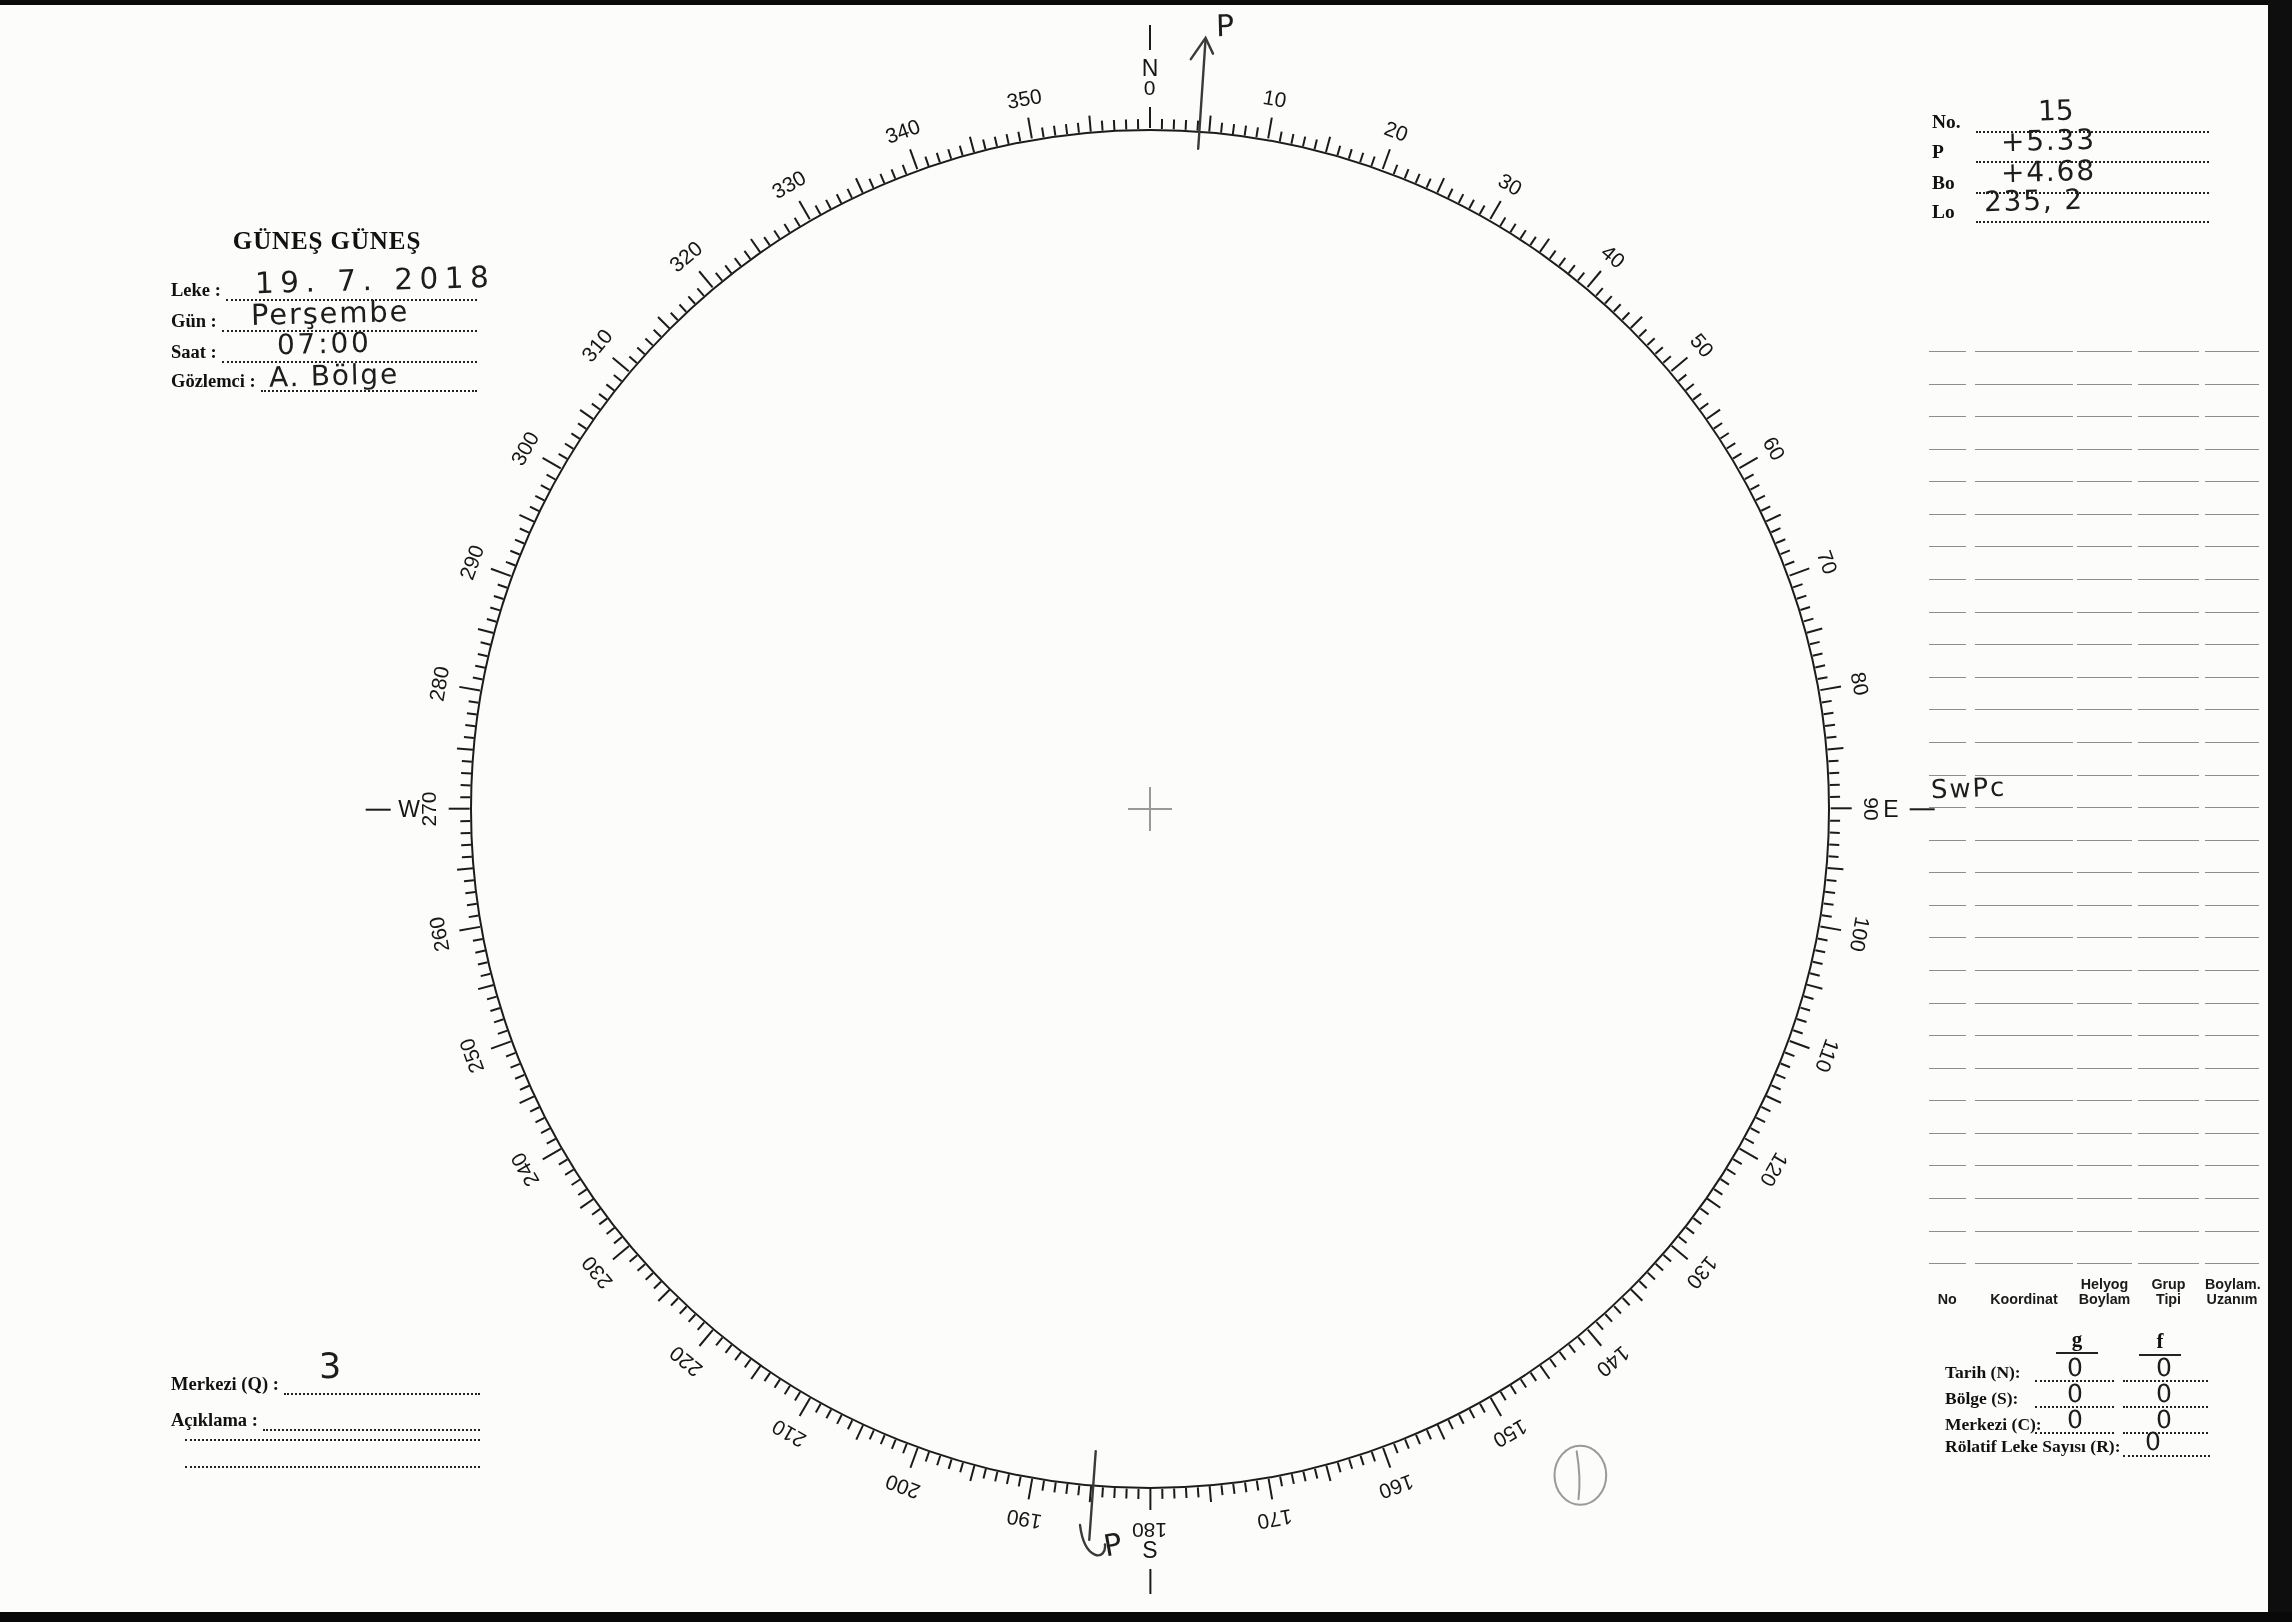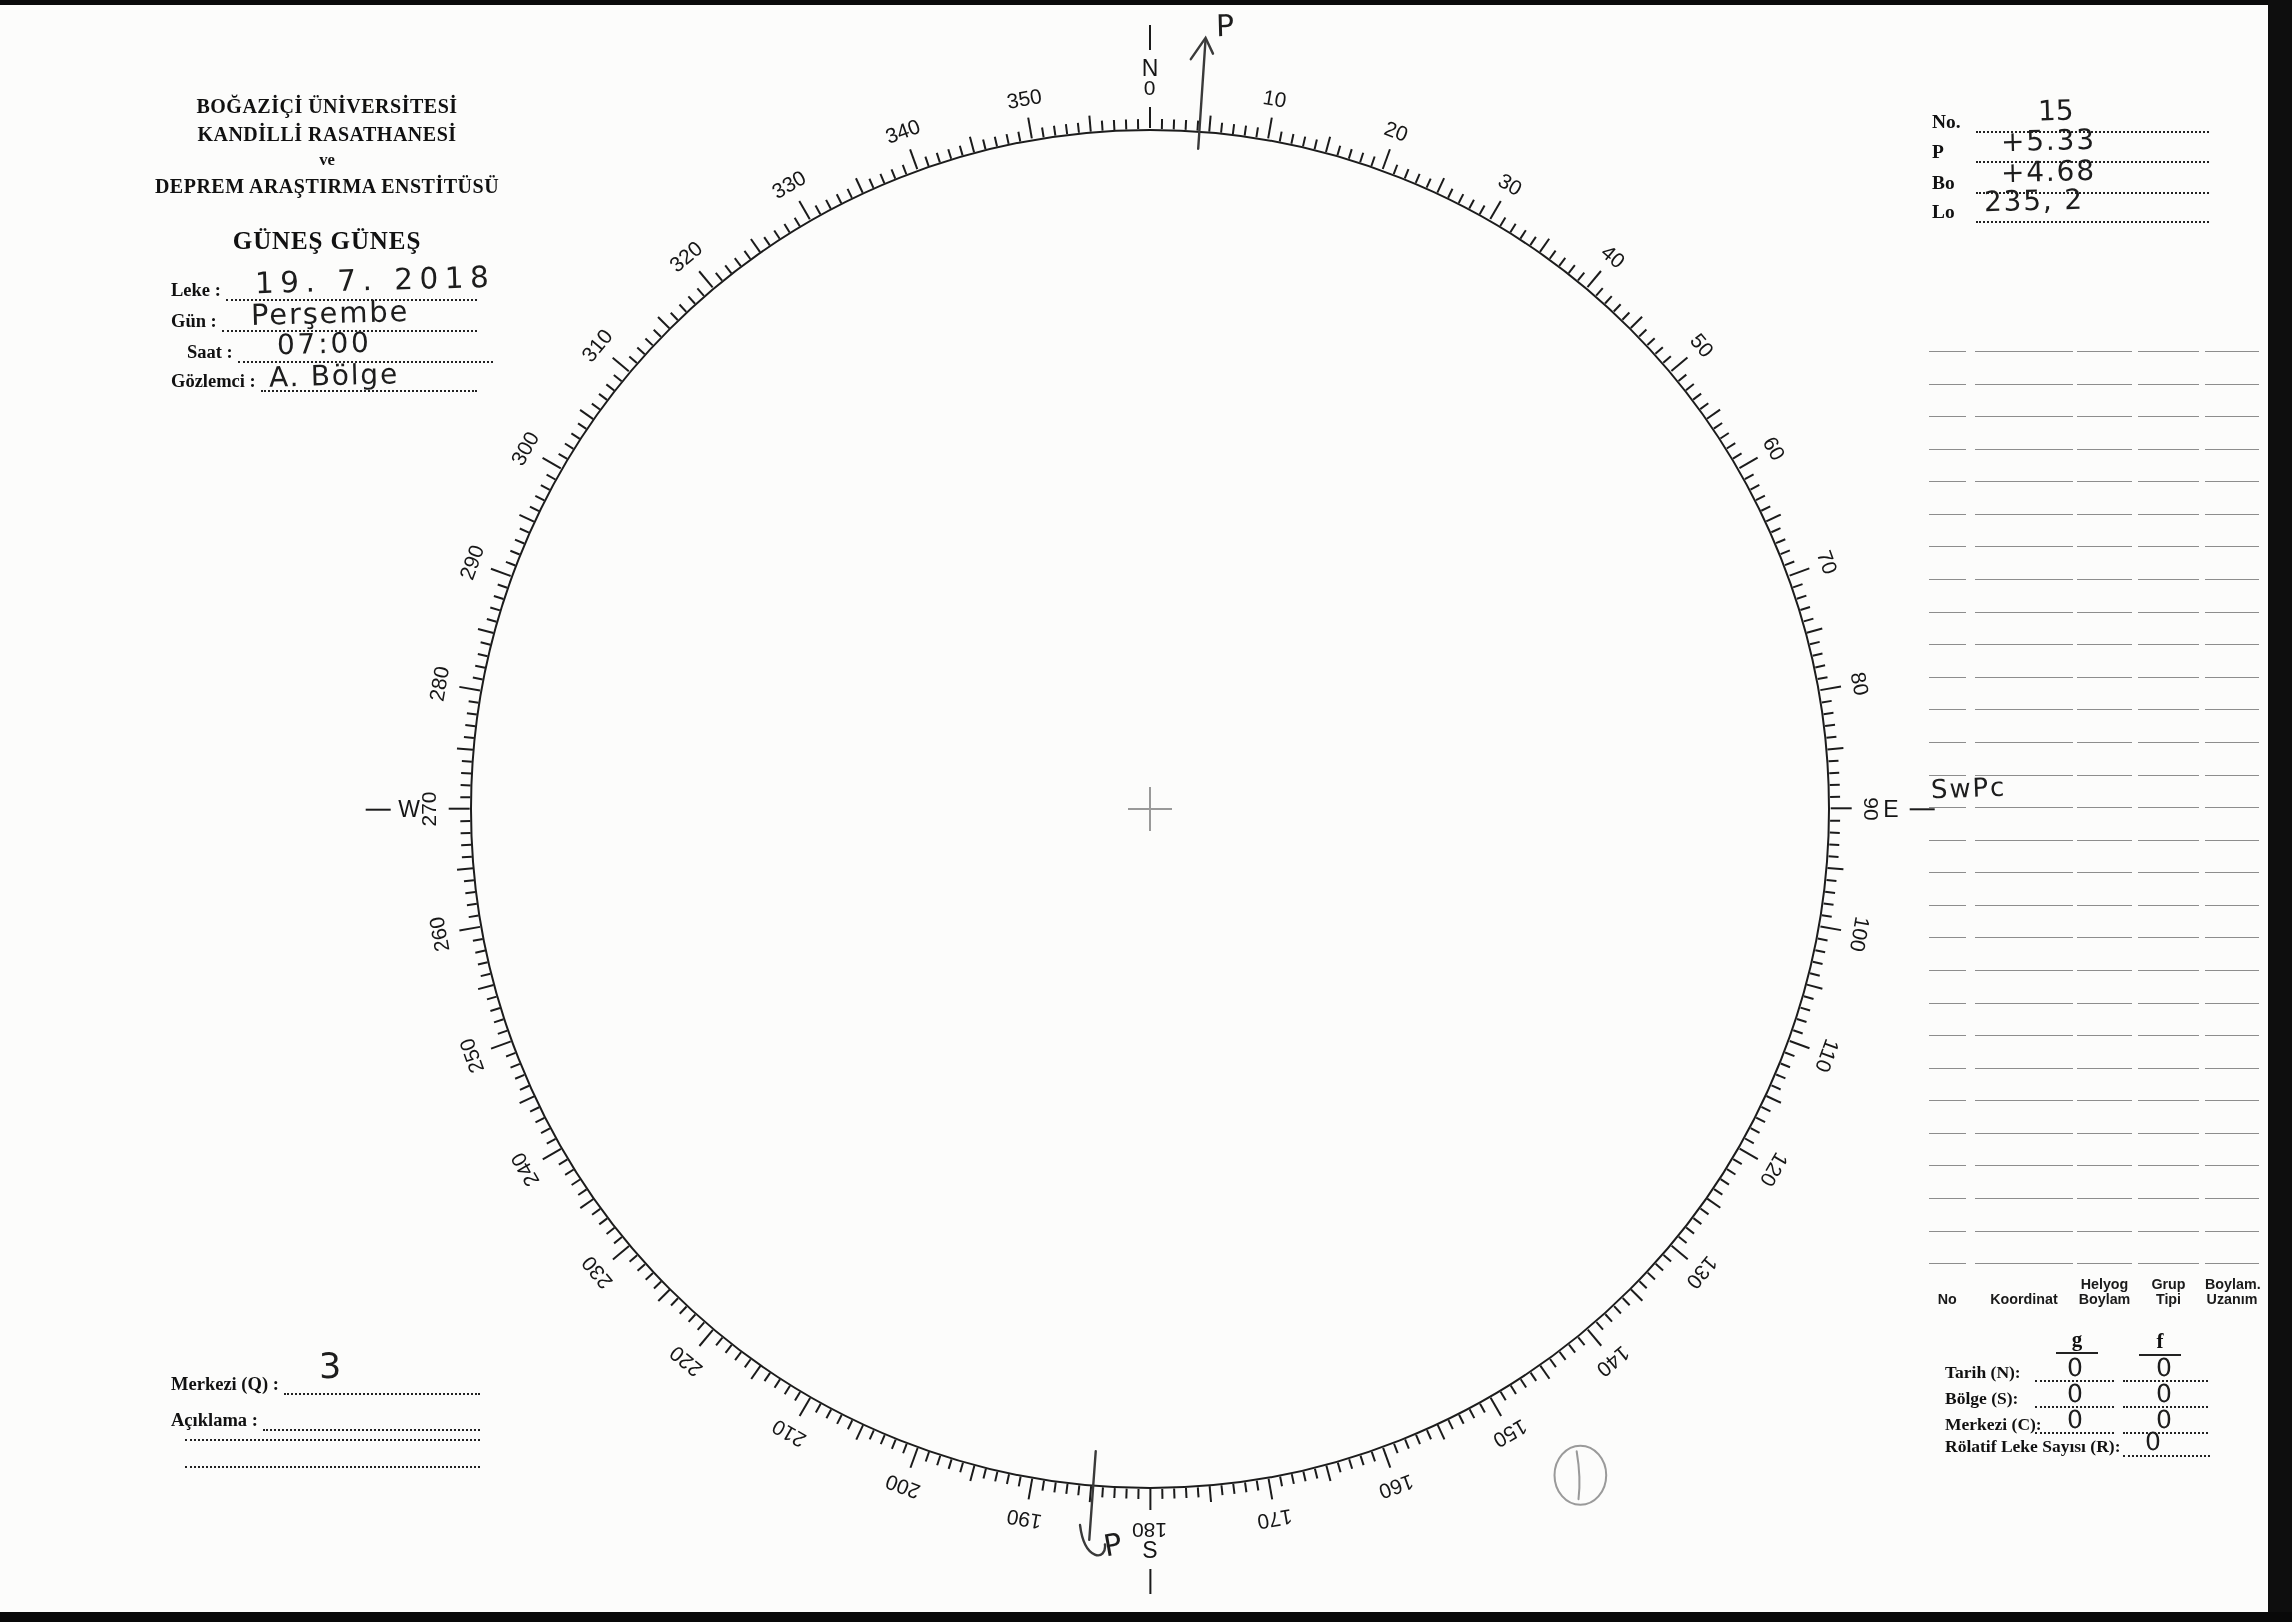--- a/index.html
+++ b/index.html
@@ -48,37 +48,31 @@
 </style>
 </head>
 <body>
 
 <div class="page">
 
   <div class="abs edge-top"></div>
   <div class="abs edge-right"></div>
   <div class="abs edge-bottom"></div>
 
-  <div class="abs org">
-    <div class="org-line">BOĞAZİÇİ ÜNİVERSİTESİ</div>
-    <div class="org-line">KANDİLLİ RASATHANESİ</div>
-    <div class="org-ve">ve</div>
-    <div class="org-line">DEPREM ARAŞTIRMA ENSTİTÜSÜ</div>
-  </div>
   <div class="abs form-title">GÜNEŞ GÜNEŞ</div>
 
   <div class="abs fieldrow" style="left:171px;top:277px;width:306px;">
     <span class="lbl">Leke :</span>
     <span class="dots"></span>
   </div>
   <div class="abs fieldrow" style="left:171px;top:308px;width:306px;">
     <span class="lbl">Gün :</span>
     <span class="dots"></span>
   </div>
-  <div class="abs fieldrow" style="left:171px;top:339px;width:306px;margin-left:16px;">
+  <div class="abs fieldrow" style="left:171px;top:339px;width:306px;">
     <span class="lbl">Saat :</span>
     <span class="dots"></span>
   </div>
   <div class="abs fieldrow" style="left:171px;top:368px;width:306px;">
     <span class="lbl">Gözlemci :</span>
     <span class="dots"></span>
   </div>
   <div class="hw" style="left:255px;top:266px;font-size:29.5px;letter-spacing:6.5px;">19. 7. 2018</div>
   <div class="hw" style="left:251px;top:299px;font-size:29px;letter-spacing:1.8px;">Perşembe</div>
   <div class="hw" style="left:277px;top:330px;font-size:28px;letter-spacing:2.8px;">07:00</div>

